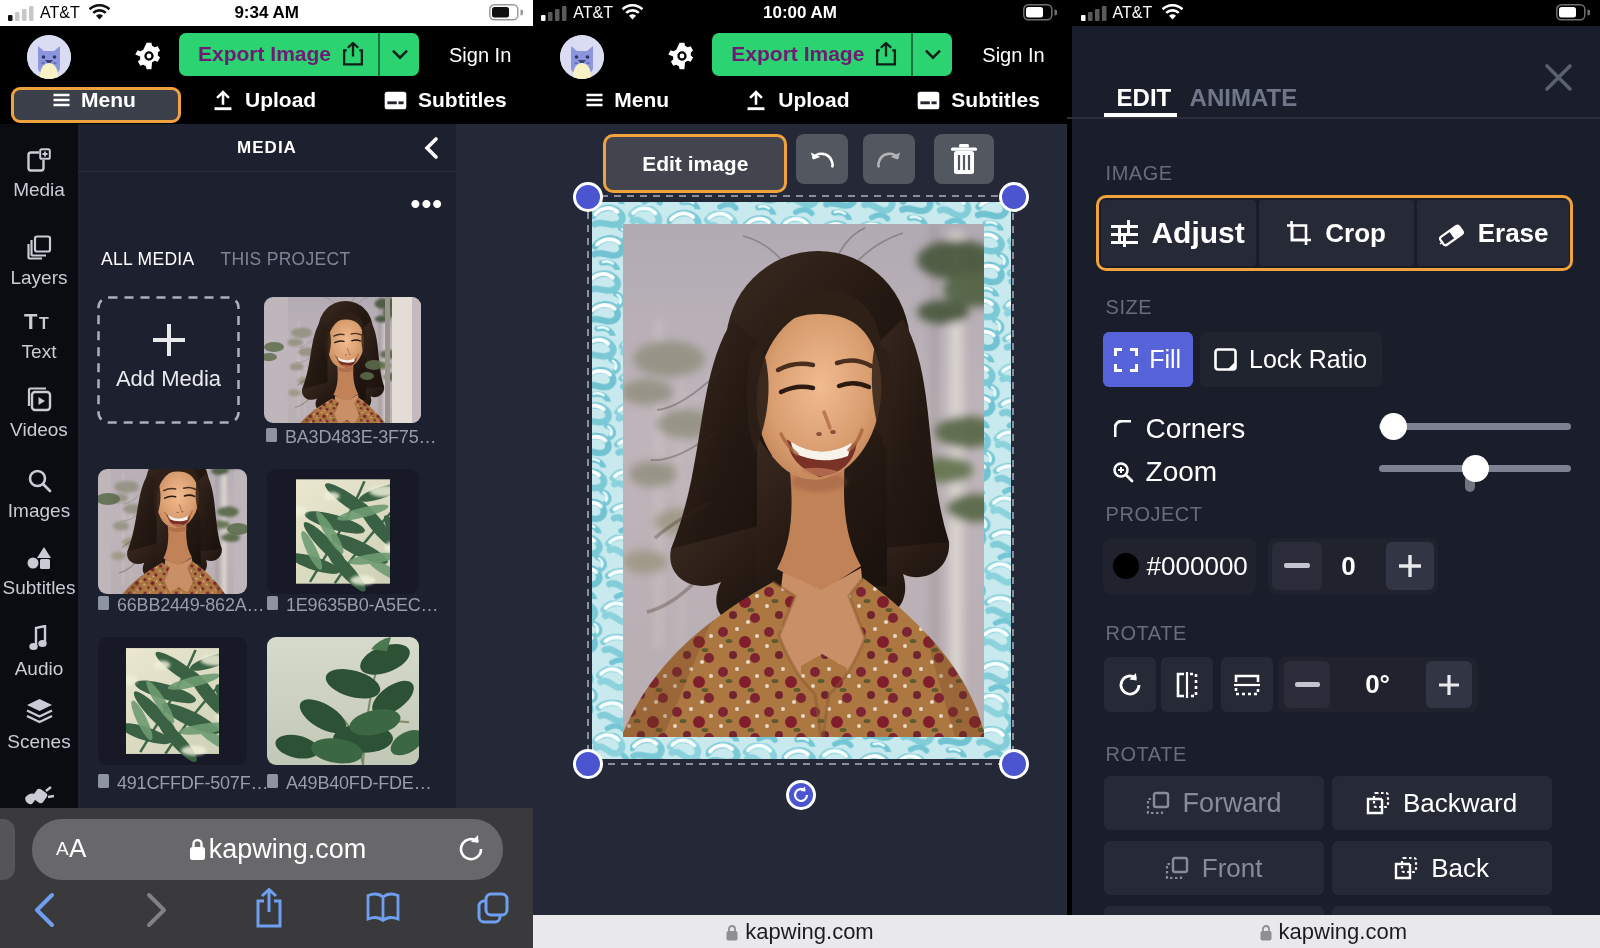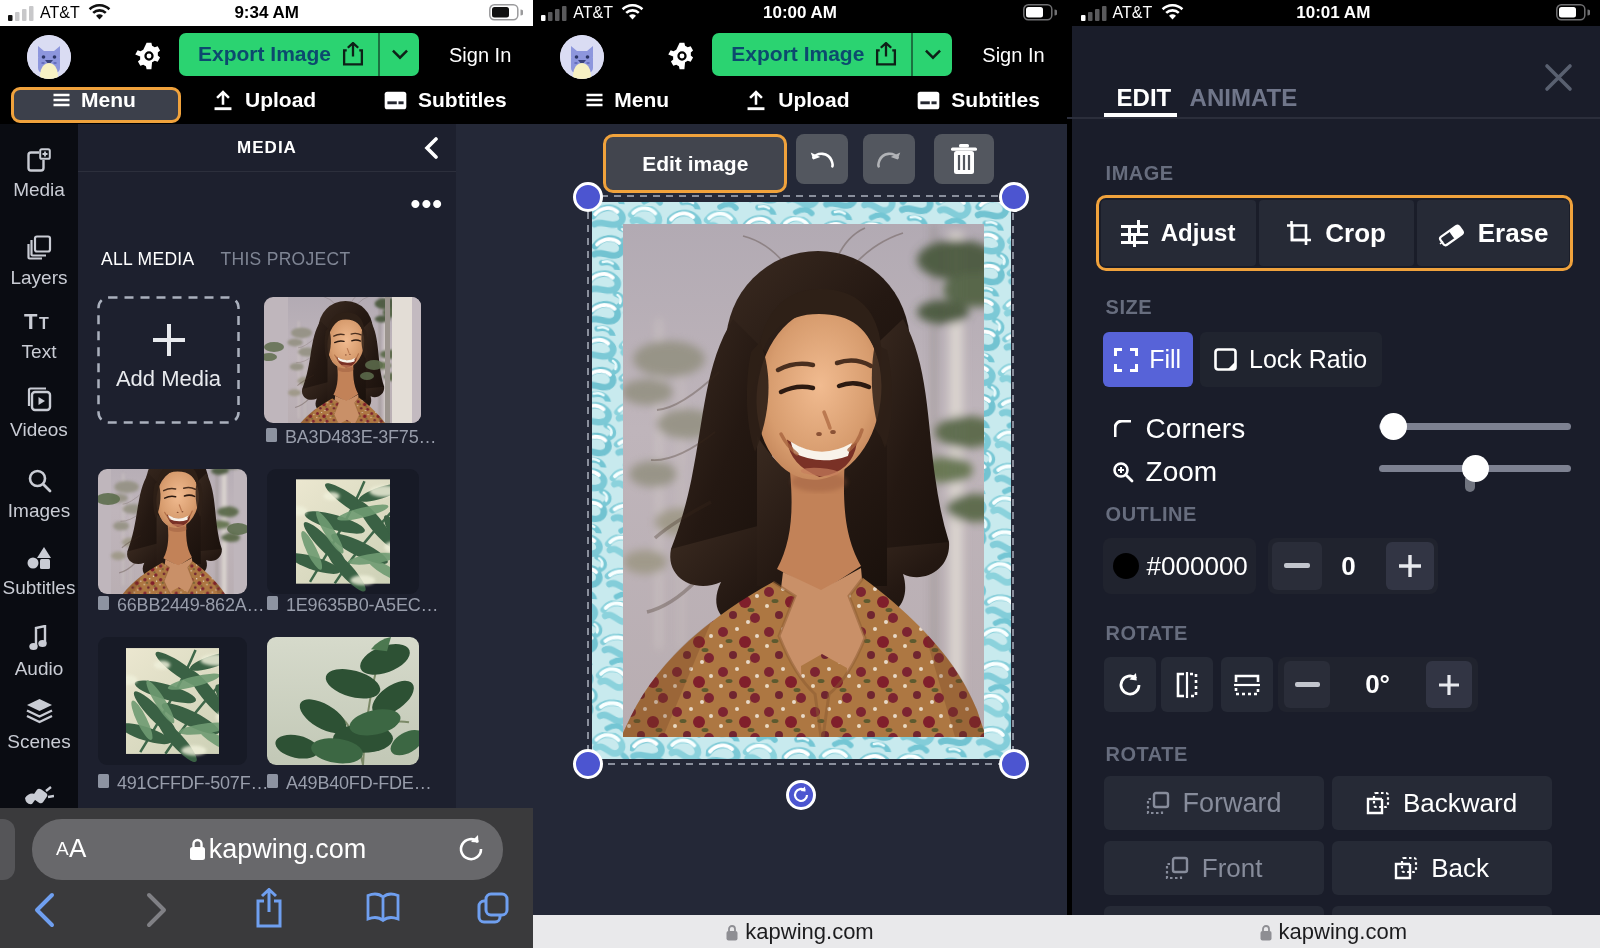--- a/index.html
+++ b/index.html
@@ -13,21 +13,21 @@
   .sbar { position:absolute; left:0; top:0; width:100%; height:26px; }
   .sbar .time { position:absolute; left:0; right:0; top:3px; text-align:center; font-size:17px; font-weight:700; }
   .sbar .att { position:absolute; left:40px; top:4px; font-size:16px; font-weight:400; }
   .sbar svg { position:absolute; }
 
   
   .hdr { position:absolute; left:0; top:26px; width:100%; height:98px; background:#000; }
   .avatar { position:absolute; left:27px; top:9px; width:44px; height:44px; border-radius:50%; background:#dadbf2; overflow:hidden; }
   .gear { position:absolute; left:133px; top:14px; }
   .exportbtn { position:absolute; left:179px; top:7px; width:240px; height:43px; background:#2bd371; border-radius:7px; }
-  .exportbtn .txt { position:absolute; left:19px; top:9px; font-size:21px; font-weight:700; color:#0c4a6e; }
+  .exportbtn .txt { position:absolute; left:19px; top:9px; font-size:21px; font-weight:700; color:#701a75; }
   .exportbtn .sep { position:absolute; left:199px; top:0; width:1.5px; height:43px; background:#0e2018; opacity:.55; }
   .signin { position:absolute; left:449px; top:18px; font-size:20px; color:#fff; }
   .menurow { position:absolute; left:0; top:58px; width:100%; height:40px; color:#fff; }
   .mitem { position:absolute; display:flex; align-items:center; gap:11px; font-size:21px; font-weight:700; color:#fff; }
 
   
   #p1 { left:0; background:#1d202e; }
   #p1 .statusbg { position:absolute; top:0; left:0; width:100%; height:26px; background:#fff; }
   .sidebar { position:absolute; left:0; top:124px; width:78px; height:686px; background:#0a0c12; }
   .sideitem { position:absolute; left:0; width:78px; text-align:center; color:#c9ccd4; }
@@ -53,21 +53,21 @@
 
   
   #p2 { left:533.3px; background:#242837; }
   .toolbtn { position:absolute; background:#53575f; border-radius:8px; }
   .editimg { position:absolute; left:70px; top:134px; width:184px; height:59px; border:3.5px solid #f0a23c; border-radius:10px; background:#42454e; color:#fff; }
   .handle { position:absolute; width:30px; height:30px; border-radius:50%; background:#4c55d0; border:3.5px solid #fff; }
 
   
   #p3 { left:1066.6px; background:#1a1d2a; }
   #p3 .statusbg { position:absolute; top:0; left:0; width:100%; height:26px; background:#000; }
-  .seclabel { position:absolute; font-size:20px; font-weight:700; color:#676d7e; letter-spacing:.5px; }
+  .seclabel { position:absolute; font-size:20px; font-weight:400; color:#676d7e; letter-spacing:.5px; }
   .dbtn { position:absolute; background:#262a36; border-radius:6px; color:#fff; }
   .groupbox { position:absolute; background:#20232e; border-radius:8px; }
   .kapbar { position:absolute; left:0; top:915px; width:100%; height:33px; background:#e9e9eb; color:#1c1c1e; }
 </style>
 </head>
 <body>
 <svg width="0" height="0" style="position:absolute">
 <defs>
   <linearGradient id="sky" x1="0" y1="0" x2="0" y2="1">
     <stop offset="0" stop-color="#b2aab3"></stop>
@@ -631,40 +631,39 @@
           <rect x="7" y="7" width="4.5" height="9" rx="1" fill="#5a5a5c"></rect>
           <rect x="14" y="4" width="4.5" height="12" rx="1" fill="#5a5a5c"></rect>
           <rect x="21" y="1" width="4.5" height="15" rx="1" fill="#5a5a5c"></rect>
         </svg>
       <span class="att" style="left:46px">AT&amp;T</span>
       <svg style="left:94px;top:4px" width="23" height="17" viewBox="0 0 23 17">
           <path d="M11.5,15.5 L8,11.8 a5.4,5.4 0 0 1 7,0 Z" fill="#fff"></path>
           <path d="M5.2,8.9 a9.2,9.2 0 0 1 12.6,0" stroke="#fff" stroke-width="2.6" fill="none"></path>
           <path d="M1.6,5.2 a14.5,14.5 0 0 1 19.8,0" stroke="#fff" stroke-width="2.6" fill="none"></path>
         </svg>
-      <span class="time">10:01 AM</span>
       <svg style="right:10px;top:4px" width="34" height="17" viewBox="0 0 34 17">
           <rect x="0.8" y="0.8" width="28" height="15" rx="4.5" stroke="#707072" stroke-width="1.5" fill="none"></rect>
           <rect x="3" y="3" width="17" height="10.5" rx="2.5" fill="#fff"></rect>
           <path d="M31.5,5.5 a3,3 0 0 1 0,6 Z" fill="#707072"></path>
         </svg>
     </div>
     <div style="position:absolute;left:0;top:26px;width:5px;height:922px;background:#000"></div>
 
     <svg style="position:absolute;left:477px;top:63px" width="29" height="29" viewBox="0 0 29 29">
         <path d="M3,3 L26,26 M26,3 L3,26" stroke="#596070" stroke-width="3.6" stroke-linecap="round"></path>
       </svg>
     <div style="position:absolute;left:50px;top:84px;font-size:24px;font-weight:700;color:#fff">EDIT</div>
     <div style="position:absolute;left:123px;top:84px;font-size:24px;font-weight:700;color:#70768a">ANIMATE</div>
     <div style="position:absolute;left:37px;top:113px;width:73px;height:4.5px;background:#fff"></div>
     <div style="position:absolute;left:0;top:117px;width:100%;height:1.5px;background:#2b2e3b"></div>
 
     <div class="seclabel" style="left:39px;top:162px">IMAGE</div>
     <div style="position:absolute;left:29px;top:195px;width:477px;height:76px;border:3.5px solid #f0a23c;border-radius:10px;background:#1a1d29"></div>
-    <div class="dbtn flexc" style="left:34px;top:200px;width:155px;height:66px;border-radius:4px;font-size:24px;font-weight:600;gap:13px">
+    <div class="dbtn flexc" style="left:34px;top:200px;width:155px;height:66px;border-radius:4px;font-size:30px;font-weight:600;gap:13px">
       <svg width="27" height="27" viewBox="0 0 27 27">
           <g stroke="#fff" stroke-width="3" fill="none" stroke-linecap="square">
             <path d="M1,6.5 H14.5 M20.5,6.5 H26"></path>
             <path d="M17.5,1 V12"></path>
             <path d="M1,14.5 H5.5 M11.5,14.5 H26"></path>
             <path d="M8.5,9 V20"></path>
             <path d="M1,22.5 H10.5 M16.5,22.5 H26"></path>
             <path d="M13.5,17 V27"></path>
           </g>
         </svg>
@@ -714,21 +713,21 @@
     <svg style="position:absolute;left:45px;top:461px" width="22" height="22" viewBox="0 0 22 22">
         <circle cx="9" cy="9" r="6.5" stroke="#fff" stroke-width="2.6" fill="none"></circle>
         <path d="M14,14 L20,20" stroke="#fff" stroke-width="2.8" stroke-linecap="round"></path>
         <path d="M6,9 h6 M9,6 v6" stroke="#fff" stroke-width="2"></path>
       </svg>
     <div style="position:absolute;left:79px;top:456px;font-size:28px;color:#fff">Zoom</div>
     <div style="position:absolute;left:312px;top:465px;width:192px;height:7px;border-radius:4px;background:#7d8191"></div>
     <div style="position:absolute;left:398px;top:478px;width:10px;height:14px;border-radius:0 0 5px 5px;background:#70747f"></div>
     <div style="position:absolute;left:395px;top:455px;width:27px;height:27px;border-radius:50%;background:#fff"></div>
 
-    <div class="seclabel" style="left:39px;top:503px">OUTLINE</div>
+    <div class="seclabel" style="left:39px;top:503px">PROJECT</div>
     <div class="groupbox" style="left:36px;top:538px;width:153px;height:56px">
       <div style="position:absolute;left:10px;top:15px;width:26px;height:26px;border-radius:50%;background:#000"></div>
       <div style="position:absolute;left:44px;top:13px;font-size:26px;color:#fff">#000000</div>
     </div>
     <div class="groupbox" style="left:201px;top:538px;width:170px;height:56px">
       <div style="position:absolute;left:4px;top:4px;width:50px;height:48px;background:#2a2d39;border-radius:6px"></div>
       <svg style="position:absolute;left:16px;top:25px" width="26" height="5" viewBox="0 0 26 5">
           <rect width="26" height="5" rx="2" fill="#c2c5cd"></rect>
         </svg>
       <div style="position:absolute;left:66px;right:74px;top:13px;text-align:center;font-size:26px;font-weight:700;color:#fff">0</div>

